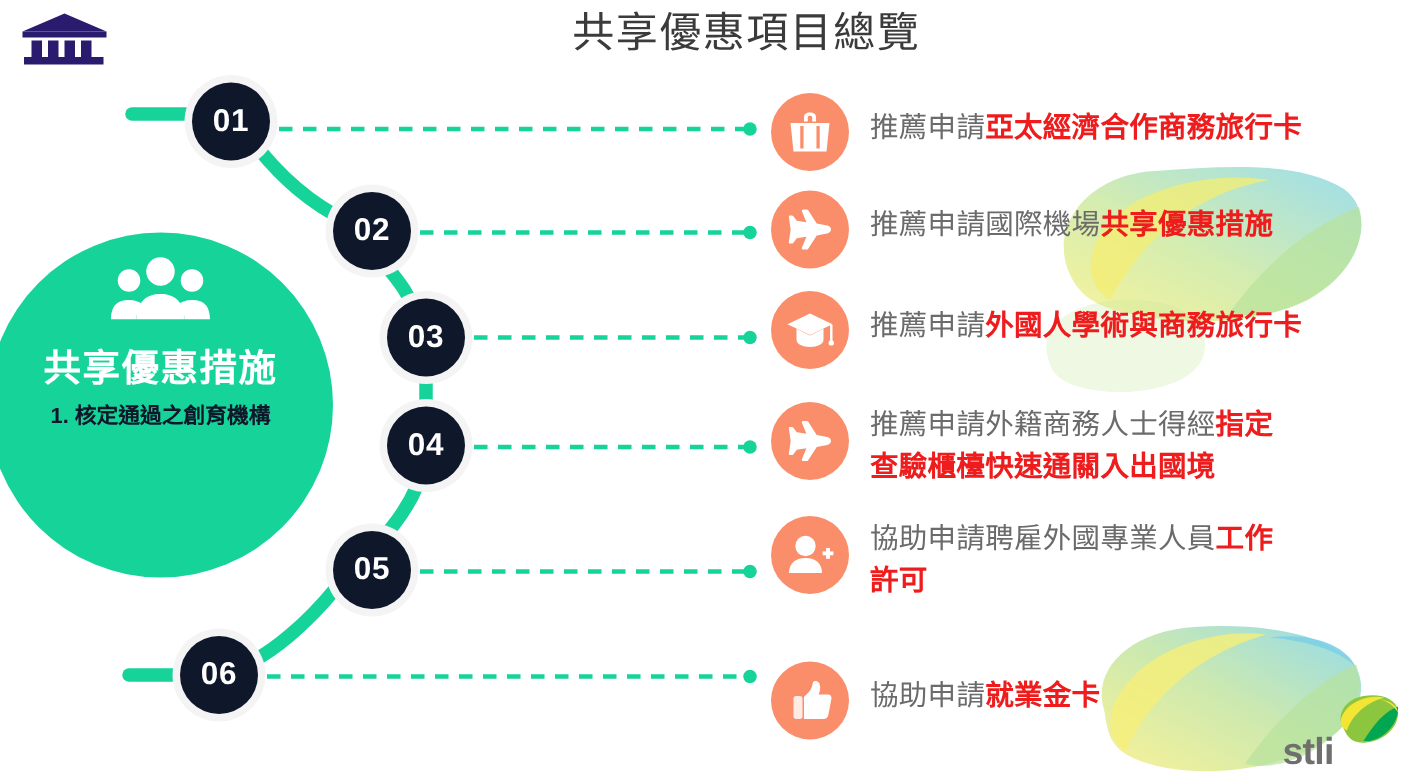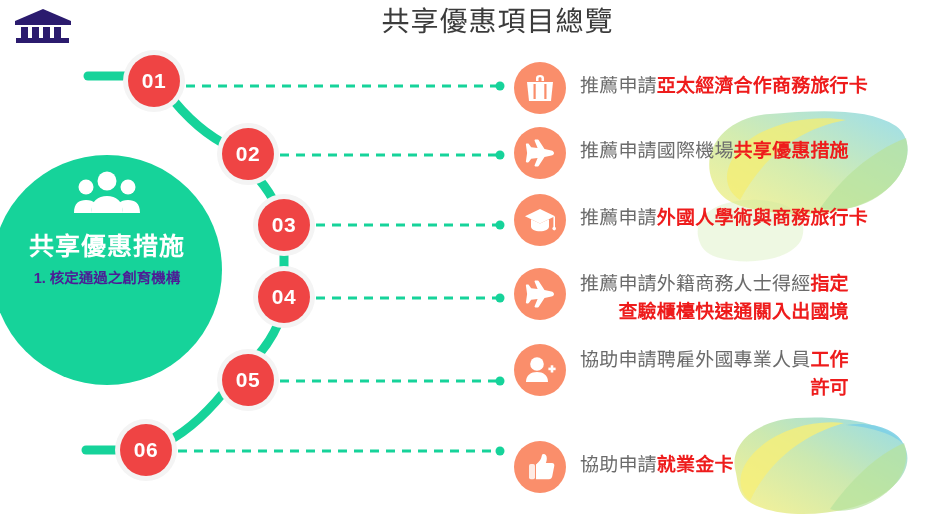--- a/index.html
+++ b/index.html
@@ -61,42 +61,42 @@
     font-weight:bold;
     letter-spacing:1px;
     line-height:30px;
     margin-top:16px;
     white-space:nowrap;
   }
   #circle-list{
     margin:6px 0 0 0;
     padding:0;
     list-style:none;
-    color:#4c1d95;
+    color:#0f172a;
     font-size:14.5px;
     font-weight:bold;
     line-height:22px;
     width:200px;
     text-align:center;
   }
   #circle-list li{
     display:block;
     text-indent:0;
   }
   .li-num{margin-right:4px;}
 
   
   #path-svg{position:absolute;left:0;top:0;width:939px;height:520px;}
 
   
   .step{
     position:absolute;
     width:52px;height:52px;
     border-radius:50%;
-    background:#ef4444;
+    background:#0f172a;
     color:#ffffff;
     font-size:21px;
     font-weight:bold;
     display:flex;align-items:center;justify-content:center;
     box-shadow:0 0 0 5px #f4f4f4;
     letter-spacing:.5px;
   }
   #step-01{left:128px;top:55px;}
   #step-02{left:222px;top:128px;}
   #step-03{left:258px;top:199px;}
@@ -104,21 +104,20 @@
   #step-05{left:222px;top:354px;}
   #step-06{left:120px;top:424px;}
 
   
   .benefit-row{
     position:absolute;
     left:514px;
     width:420px;
     display:flex;
     align-items:flex-start;
-    text-align:right;
   }
   #benefit-1{top:62px;}
   #benefit-2{top:127px;}
   #benefit-3{top:194px;}
   #benefit-4{top:268px;}
   #benefit-5{top:344px;}
   #benefit-6{top:441px;}
 
   .benefit-icon{
     flex:0 0 auto;
@@ -309,14 +308,23 @@
   <div class="benefit-row" id="benefit-6">
     <span class="benefit-icon">
       <svg width="30" height="28" viewBox="0 0 30 28">
         <path d="M11,11.5 C11,11.5 15,8.5 16.2,5 C17.1,2.4 16.6,1 18.6,1 C20.6,1 21.8,2.8 21.8,5.4 C21.8,7.6 20.8,10 20.8,10 L27,10 C28.6,10 29.6,11.2 29.3,12.7 L27.2,23.6 C26.9,25.2 25.6,26.3 24,26.3 L11,26.3 Z" fill="#ffffff"></path>
         <rect x="4" y="11" width="6" height="15.3" rx="1.8" fill="#ffffff" opacity="0.82"></rect>
       </svg>
     </span>
     <span class="benefit-text"><span>協助申請</span><span class="hl">就業金卡</span></span>
   </div>
 
+  <div id="stli-logo">
+    <svg width="44" height="34" viewBox="0 0 44 34" style="position:absolute;right:0;top:0;">
+      <path d="M6,22 C2,14 8,4 20,2 C32,0 42,4 43,12 C44,22 34,32 22,33 C12,34 9,29 6,22 Z" fill="#8cc63f"></path>
+      <path d="M9,25 C12,16 20,7 34,3 C24,1 12,5 7,13 C3,19 5,23 9,25 Z" fill="#f2e534"></path>
+      <path d="M20,32 C26,22 34,12 43,9 C44,19 35,30 24,32 Z" fill="#00a651"></path>
+      <path d="M30,4 C38,5 43,9 43,13 C40,8 35,5 30,4 Z" fill="#f2e534"></path>
+    </svg>
+    <div id="stli-word">stli</div>
+  </div>
 
 </div>
 
 </body></html>

